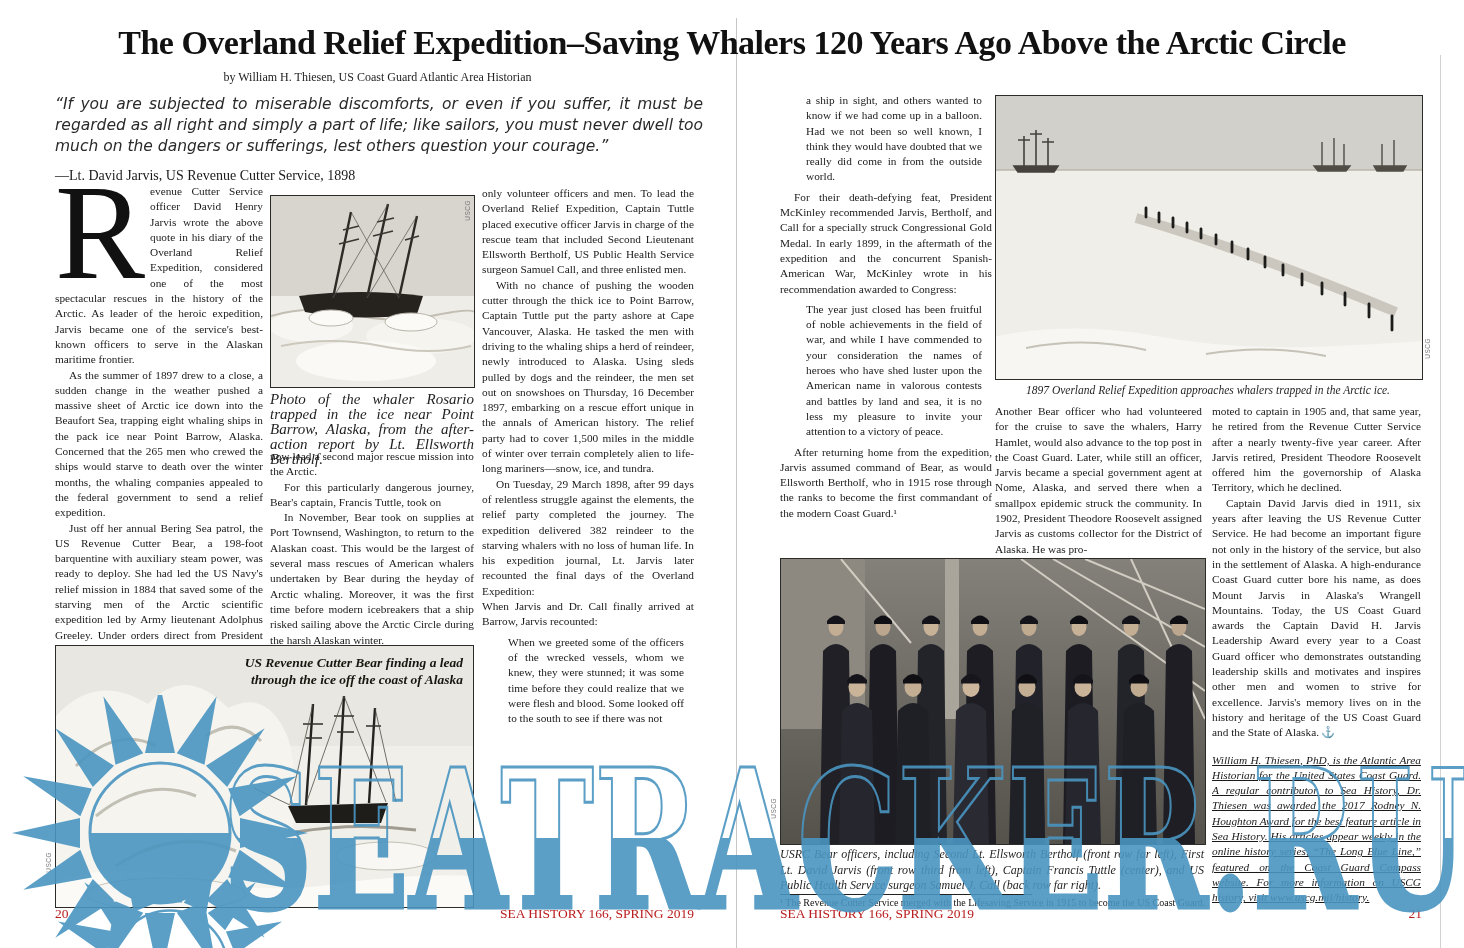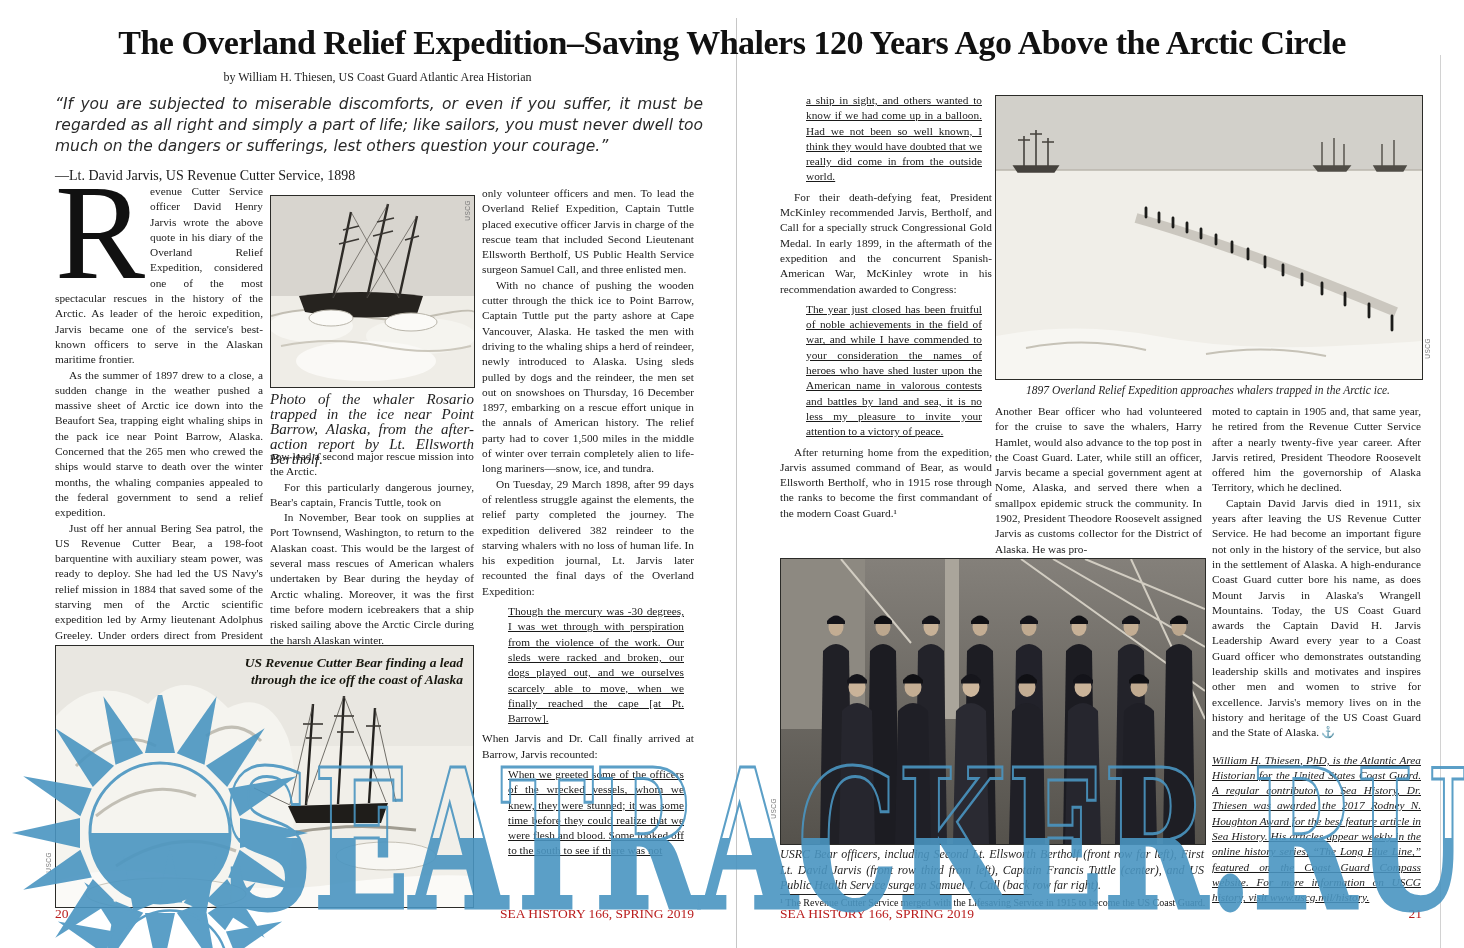--- a/index.html
+++ b/index.html
@@ -13,21 +13,21 @@
   .byline{position:absolute;left:55px;top:70px;width:645px;text-align:center;font-size:12px;color:#222;}
 
   .pullquote{position:absolute;left:55px;top:94px;width:648px;}
   .pq-text{font-family:"DejaVu Sans",sans-serif;font-style:italic;font-size:15.5px;line-height:21px;
            color:#2a2a2a;text-align:justify;}
   .pq-attr{margin-top:11px;text-align:left;font-size:14px;color:#1a1a1a;}
 
   .col{position:absolute;font-size:11.3px;line-height:15.3px;text-align:justify;overflow:hidden;}
   .col p{margin:0;}
   .col p.ind{text-indent:14px;}
-  .col .bq{margin:5px 10px 5px 26px;text-decoration:underline;}
+  .col .bq{margin:5px 10px 5px 26px;}
   .col1{left:55px;top:184px;width:208px;height:466px;}
   .col2{left:270px;top:449px;width:204px;height:212px;}
   .col3{left:482px;top:186px;width:212px;height:737px;}
   .col4{left:780px;top:93px;width:212px;height:466px;}
   .col4 .bq1{margin-top:0;}
   .col5{left:995px;top:404px;width:207px;height:155px;}
   .col6{left:1212px;top:404px;width:209px;height:518px;}
   .dropcap{float:left;font-size:135px;line-height:92px;height:94px;margin:3px 5px 0 0;color:#111;}
   .bio{margin-top:12px;font-style:italic;text-decoration:underline;}
 
@@ -107,21 +107,20 @@
   <div class="col col2">
     <p>now lead a second major rescue mission into the Arctic.</p>
     <p class="ind">For this particularly dangerous journey, Bear's captain, Francis Tuttle, took on</p>
     <p class="ind">In November, Bear took on supplies at Port Townsend, Washington, to return to the Alaskan coast. This would be the largest of several mass rescues of American whalers undertaken by Bear during the heyday of Arctic whaling. Moreover, it was the first time before modern icebreakers that a ship risked sailing above the Arctic Circle during the harsh Alaskan winter.</p>
   </div>
 
   <div class="col col3">
     <p>only volunteer officers and men. To lead the Overland Relief Expedition, Captain Tuttle placed executive officer Jarvis in charge of the rescue team that included Second Lieutenant Ellsworth Bertholf, US Public Health Service surgeon Samuel Call, and three enlisted men.</p>
     <p class="ind">With no chance of pushing the wooden cutter through the thick ice to Point Barrow, Captain Tuttle put the party ashore at Cape Vancouver, Alaska. He tasked the men with driving to the whaling ships a herd of reindeer, newly introduced to Alaska. Using sleds pulled by dogs and the reindeer, the men set out on snowshoes on Thursday, 16 December 1897, embarking on a rescue effort unique in the annals of American history. The relief party had to cover 1,500 miles in the middle of winter over terrain completely alien to life-long mariners—snow, ice, and tundra.</p>
     <p class="ind">On Tuesday, 29 March 1898, after 99 days of relentless struggle against the elements, the relief party completed the journey. The expedition delivered 382 reindeer to the starving whalers with no loss of human life. In his expedition journal, Lt. Jarvis later recounted the final days of the Overland Expedition:</p>
-    <p class="bq">Though the mercury was -30 degrees, I was wet through with perspiration from the violence of the work. Our sleds were racked and broken, our dogs played out, and we ourselves scarcely able to move, when we finally reached the cape [at Pt. Barrow].</p>
     <p>When Jarvis and Dr. Call finally arrived at Barrow, Jarvis recounted:</p>
     <p class="bq">When we greeted some of the officers of the wrecked vessels, whom we knew, they were stunned; it was some time before they could realize that we were flesh and blood. Some looked off to the south to see if there was not</p>
   </div>
 
   <div class="photo photo-bear">
     <svg width="417" height="261" viewBox="0 0 417 261">
       <rect x="0" y="0" width="417" height="100" fill="#e9e7e1"></rect>
       <rect x="0" y="100" width="417" height="161" fill="#f1efe9"></rect>
       <path d="M0 261 L0 70 Q40 26 92 58 Q130 18 172 62 Q212 42 232 92 Q248 142 226 261 Z" fill="#f5f4ef"></path>
       <path d="M20 120 Q60 80 100 100 M40 170 Q90 130 140 150 M60 220 Q120 180 180 205 M150 90 Q180 70 205 95" stroke="#b5b1a6" stroke-width="3" fill="none" opacity="0.8"></path>

